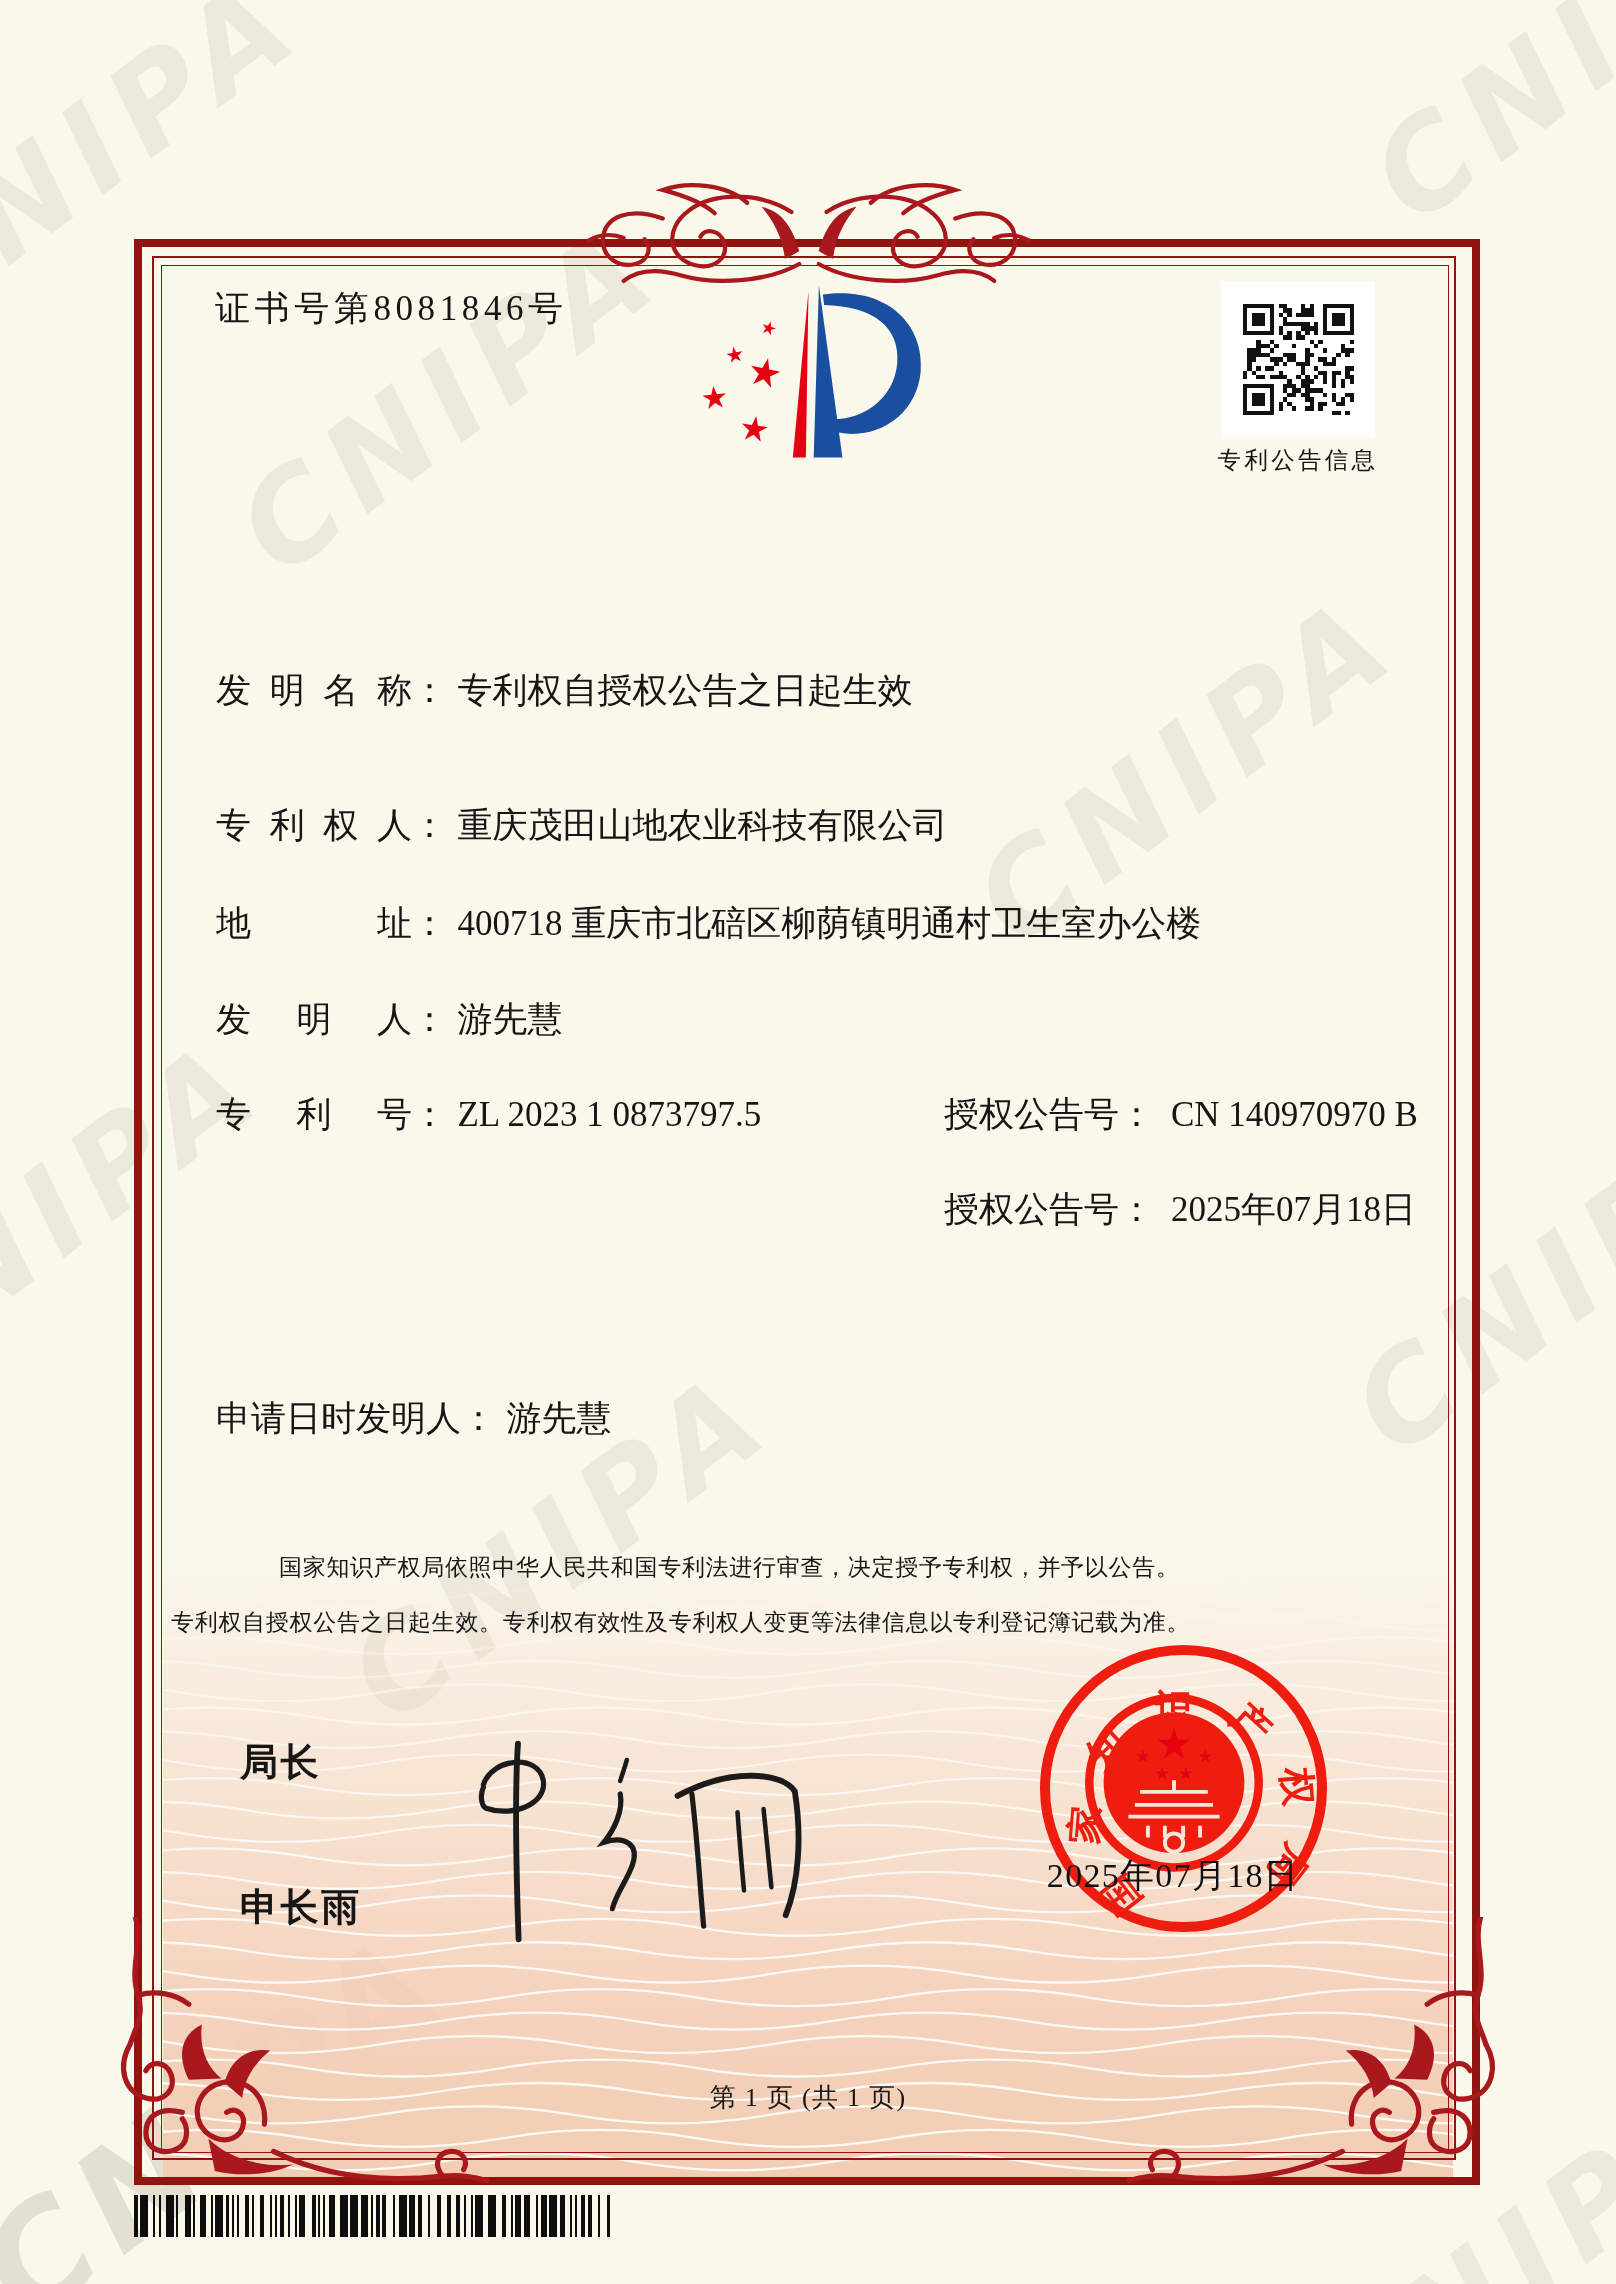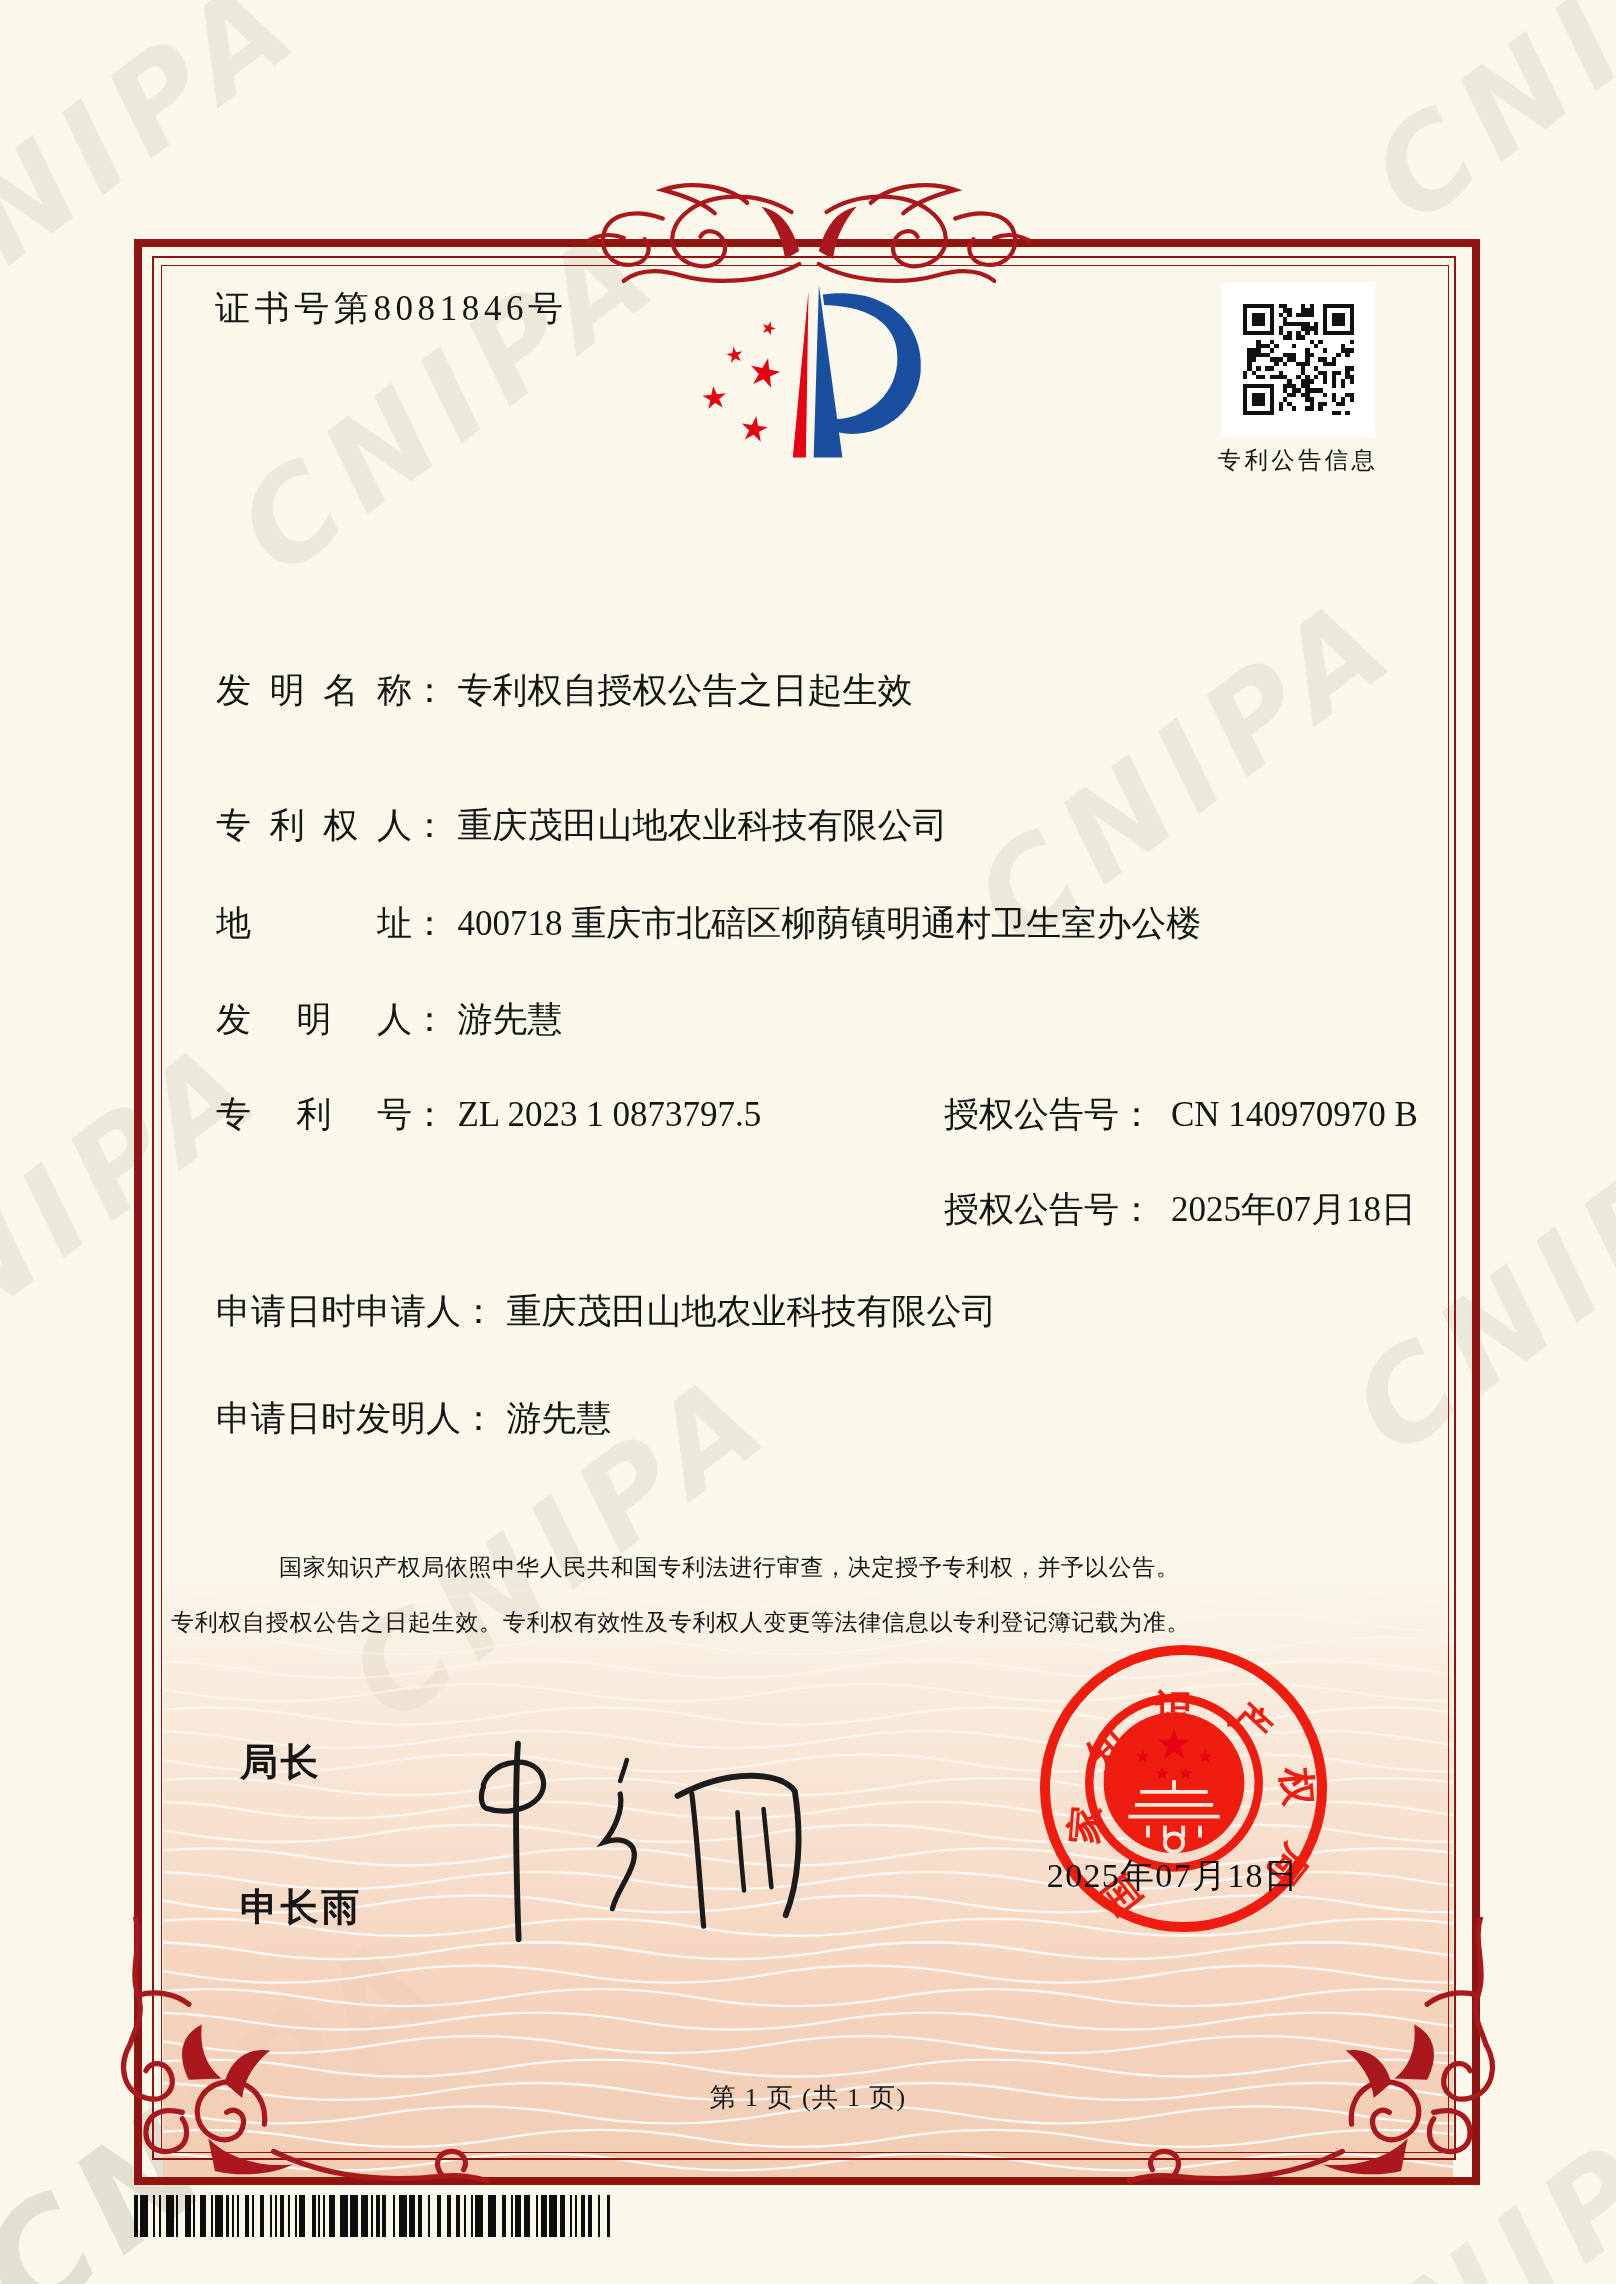--- a/index.html
+++ b/index.html
@@ -381,23 +381,20 @@
         <span>利</span>
         <span>号</span>
       </span><span>：</span><span class="val">ZL 2023 1 0873797.5</span>
   </div>
   <div class="row" style="left:944px;top:1093px;">
     <span>授权公告号</span><span>：</span><span class="val2">CN 140970970 B</span>
   </div>
   <div class="row" style="left:944px;top:1188px;">
     <span>授权公告号</span><span>：</span><span class="val2">2025年07月18日</span>
   </div>
-  <div class="row" style="left:216px;top:1290px;">
-    <span>申请日时申请人</span><span>：</span><span class="val">重庆茂田山地农业科技有限公司</span>
-  </div>
   <div class="row" style="left:216px;top:1397px;">
     <span>申请日时发明人</span><span>：</span><span class="val">游先慧</span>
   </div>
 
   <div class="legal" style="left:279px;top:1552px;">国家知识产权局依照中华人民共和国专利法进行审查，决定授予专利权，并予以公告。</div>
   <div class="legal" style="left:171px;top:1607px;">专利权自授权公告之日起生效。专利权有效性及专利权人变更等法律信息以专利登记簿记载为准。</div>
 
   <div class="officer" style="left:240px;top:1737px;">局长</div>
   <div class="officer" style="left:240px;top:1882px;">申长雨</div>
 

